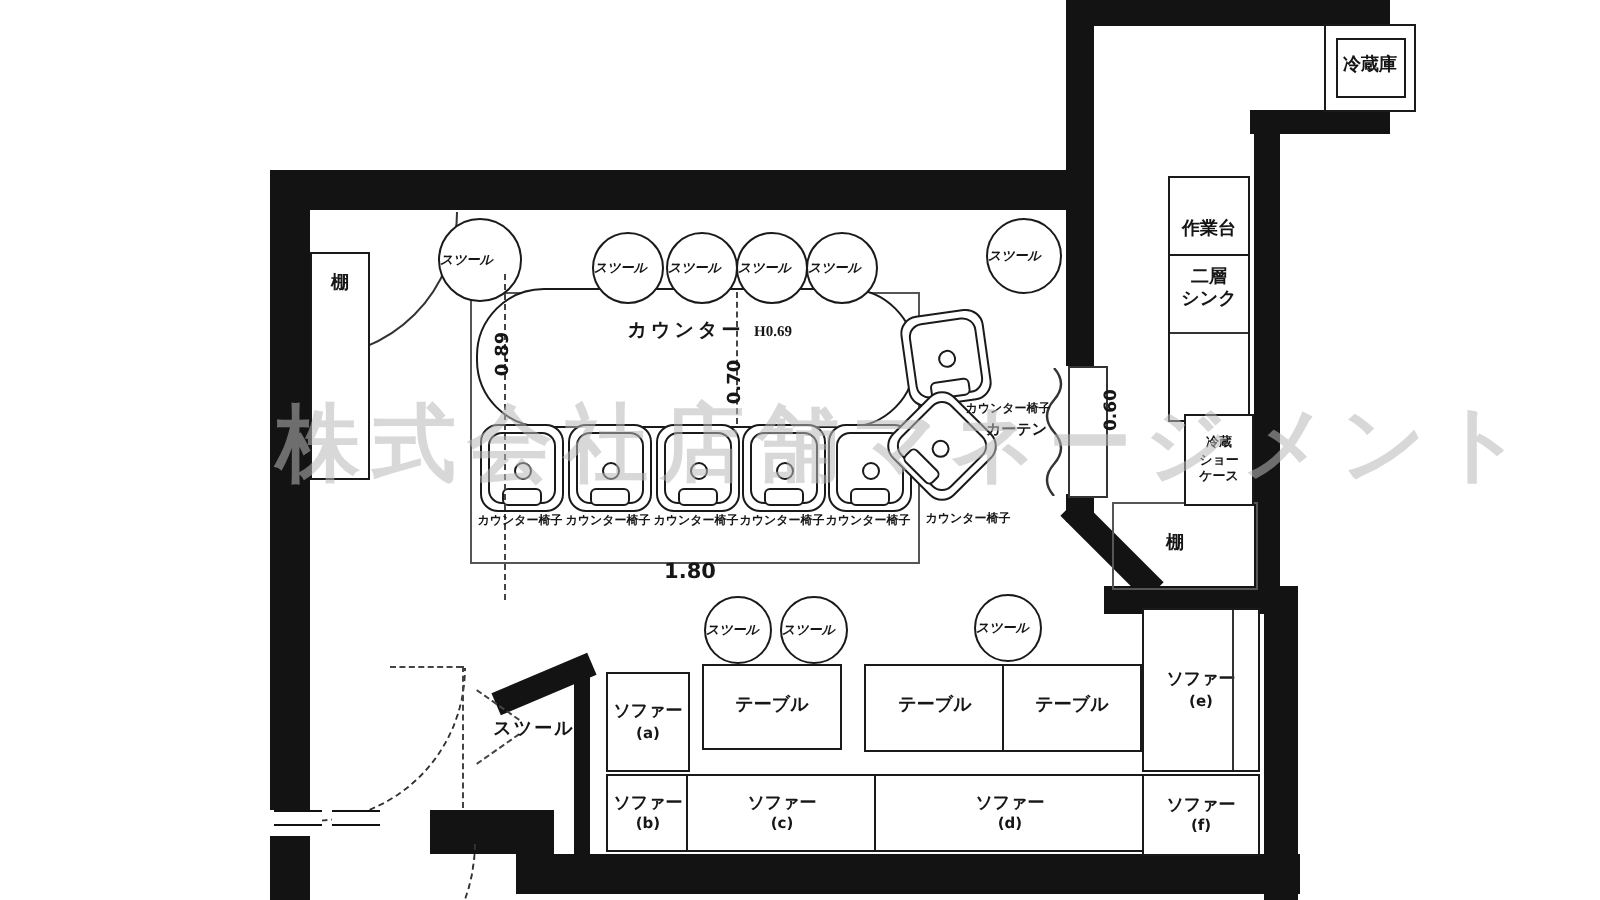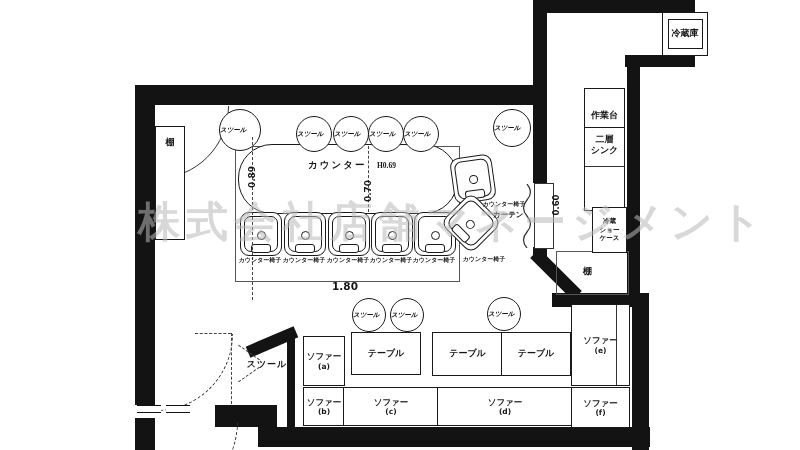--- a/index.html
+++ b/index.html
@@ -59,21 +59,21 @@
 <div class="dashh" style="left:236px;top:352px;width:26px;transform:rotate(35deg);"></div>
 <div class="dashh" style="left:236px;top:374px;width:26px;transform:rotate(-35deg);"></div>
 <div class="doormark" style="left:137px;top:405px;width:24px;"></div>
 <div class="doormark" style="left:166px;top:405px;width:24px;"></div>
 
 <div class="thin" style="left:235px;top:146px;width:223px;height:134px;"></div>
 <div class="abs" style="left:238px;top:144px;width:218px;height:68px;border:1.5px solid #1a1a1a;border-radius:34px;background:#fff;z-index:20;"></div>
 <div class="dashv" style="left:252px;top:137px;height:163px;z-index:24;"></div>
 <div class="dashv" style="left:368px;top:146px;height:66px;z-index:24;"></div>
 
-<div class="lbl" style="left:308px;top:159px;width:70px;font-size:9.5px;letter-spacing:2px;text-align:left;">カウンター</div>
+<div class="lbl" style="left:308px;top:159px;width:70px;font-size:9.5px;letter-spacing:2px;text-align:center;">カウンター</div>
 <div class="lbl" style="left:377px;top:161px;font-size:7.5px;font-family:Liberation Serif, serif;">H0.69</div>
 <div class="lbl rot" style="left:236px;top:172px;width:32px;font-size:9px;text-align:center;">0.89</div>
 <div class="lbl rot" style="left:352px;top:186px;width:32px;font-size:9px;text-align:center;">0.70</div>
 <div class="lbl" style="left:320px;top:280px;width:50px;font-size:10.5px;text-align:center;">1.80</div>
 
 <div class="stool" style="left:219px;top:109px;width:40px;height:40px;">
     <span>スツール</span>
   </div>
 <div class="stool" style="left:296px;top:116px;width:34px;height:34px;">
     <span>スツール</span>

